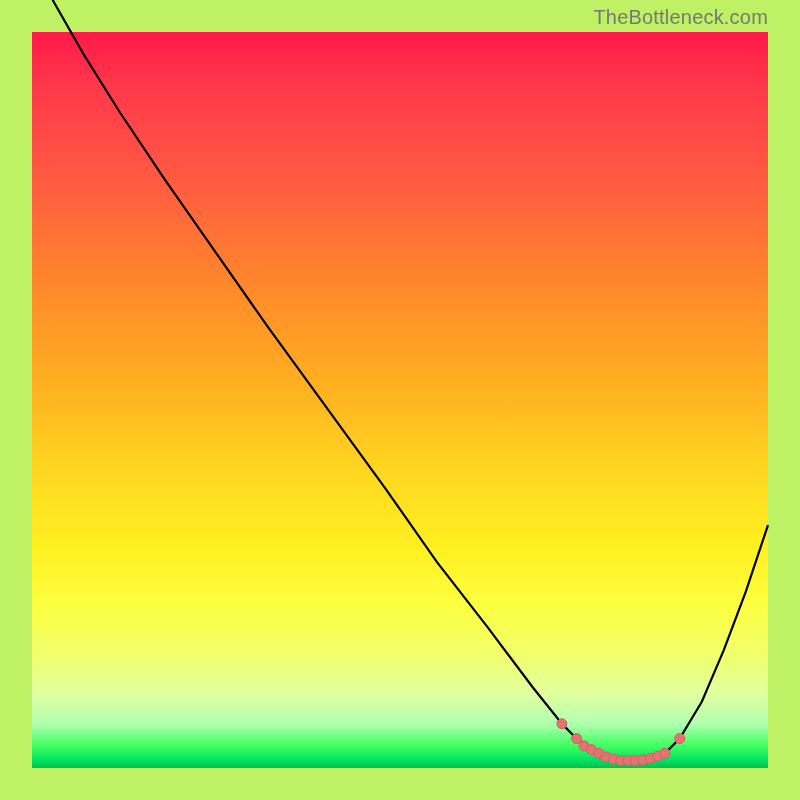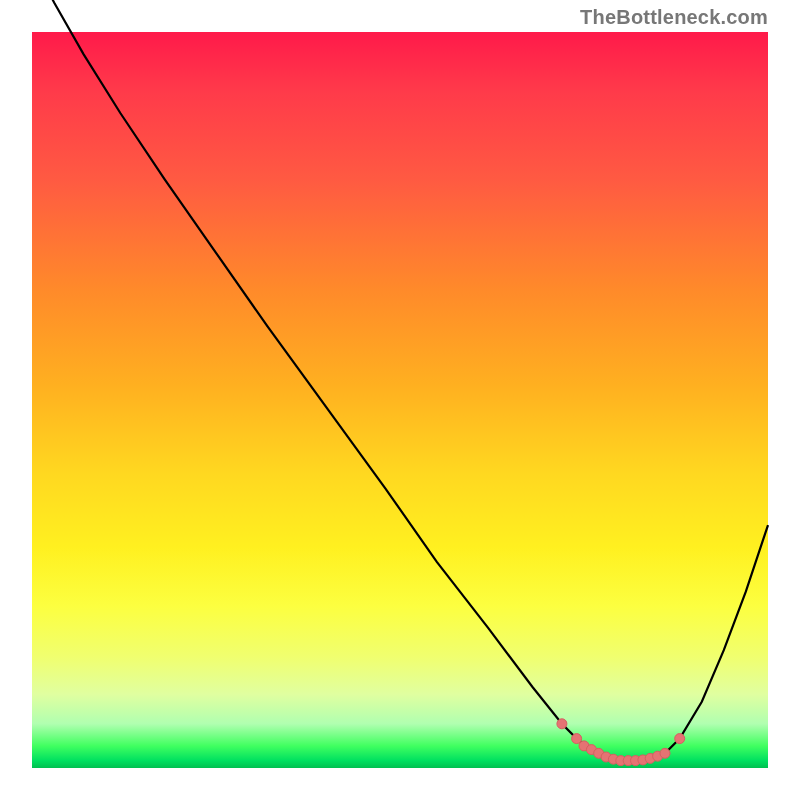--- a/index.html
+++ b/index.html
@@ -7,22 +7,21 @@
     padding: 0;
     width: 800px;
     height: 800px;
     background: #000;
     overflow: hidden;
   }
   .container {
     position: relative;
     width: 800px;
     height: 800px;
-    background: #ffffff;
-    font-weight: bold;
+    background: #bef264;
   }
   .plot-area {
     position: absolute;
     left: 32px;
     top: 32px;
     width: 736px;
     height: 736px;
     background: linear-gradient(to bottom,
       #ff1a4a 0%,
       #ff3a4a 8%,

